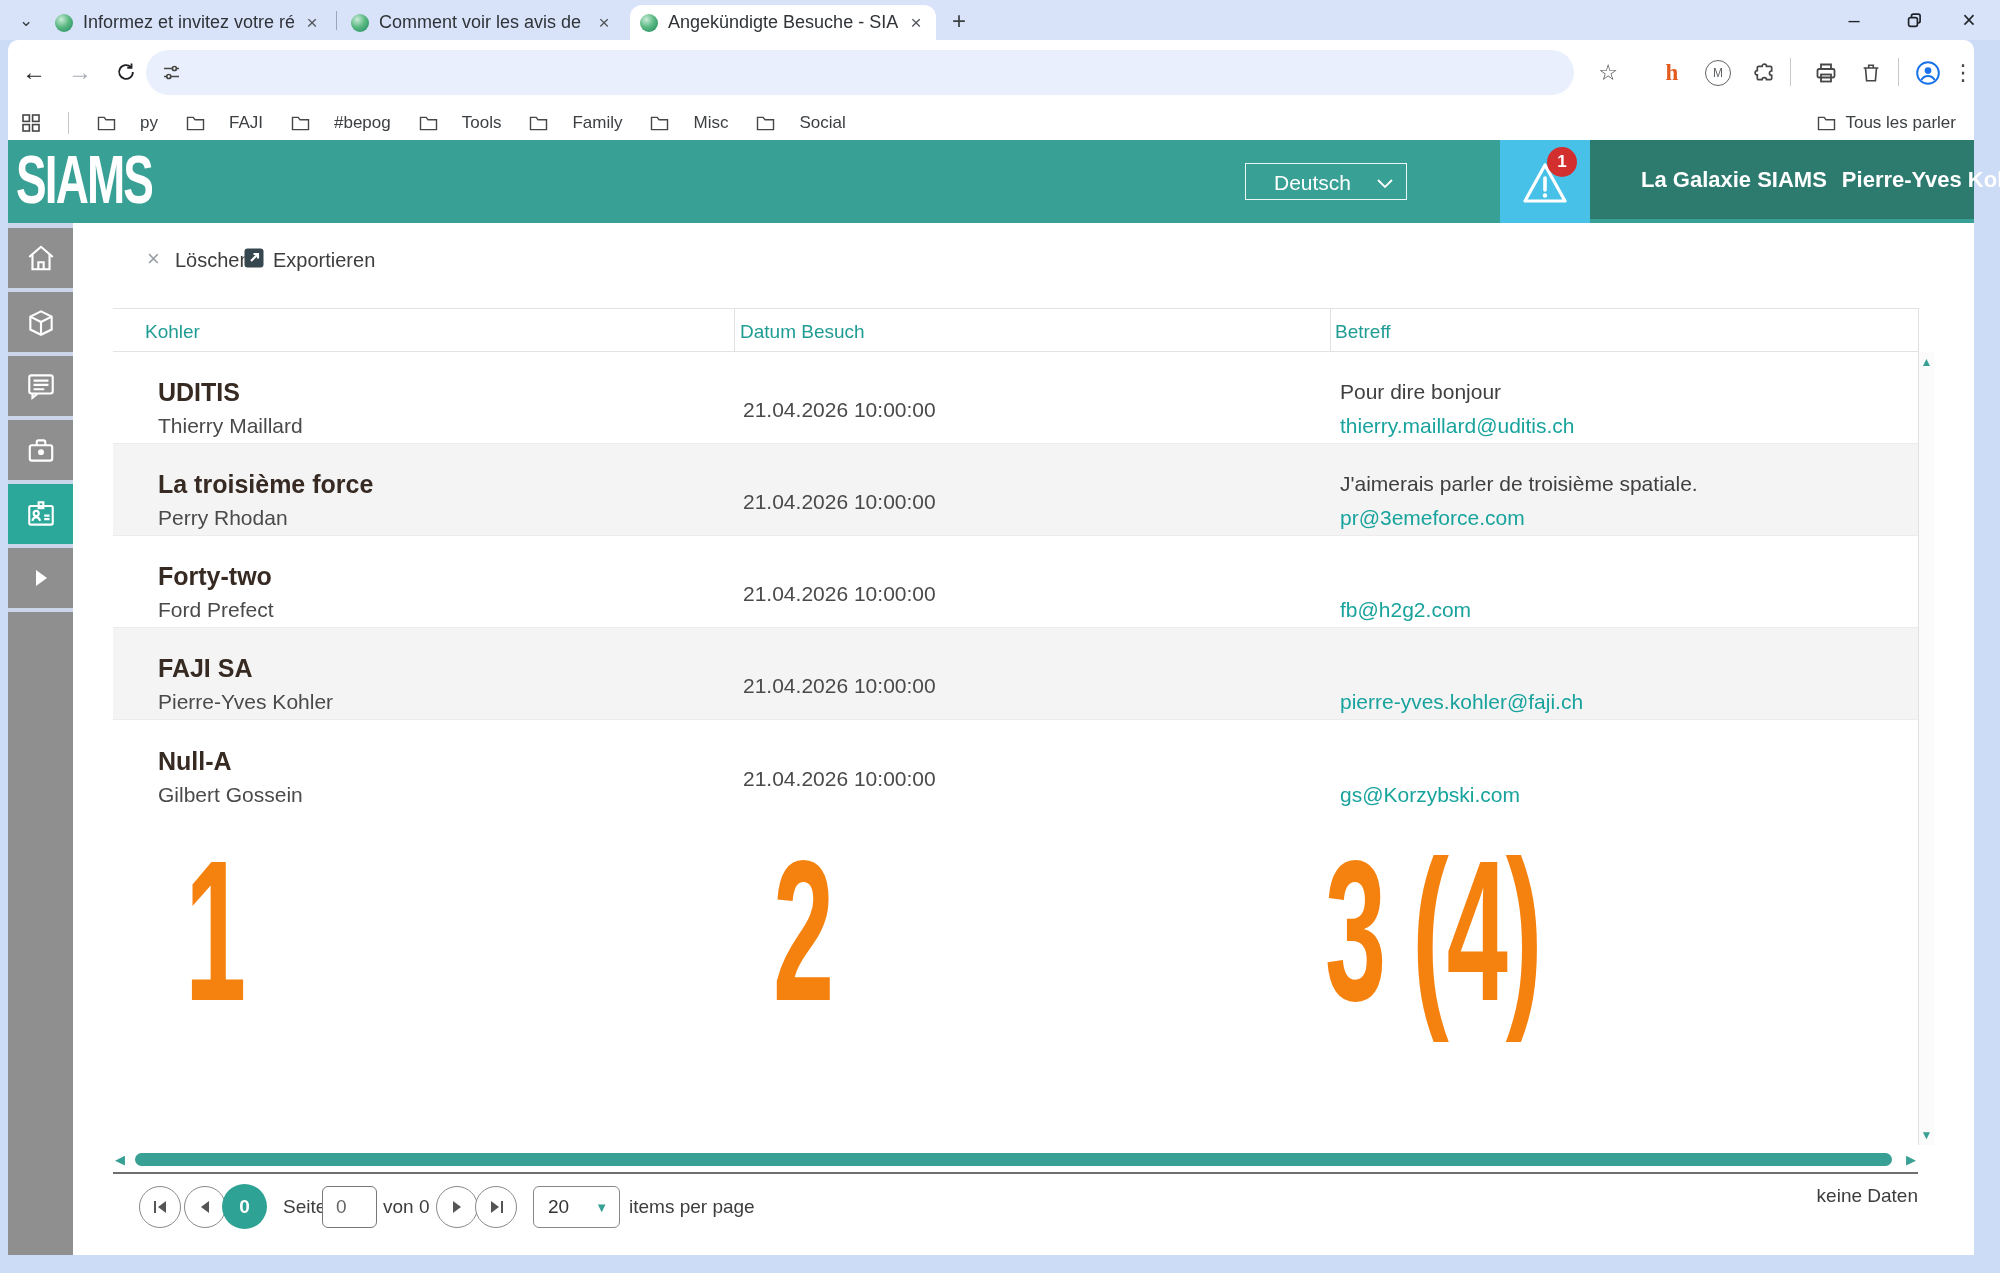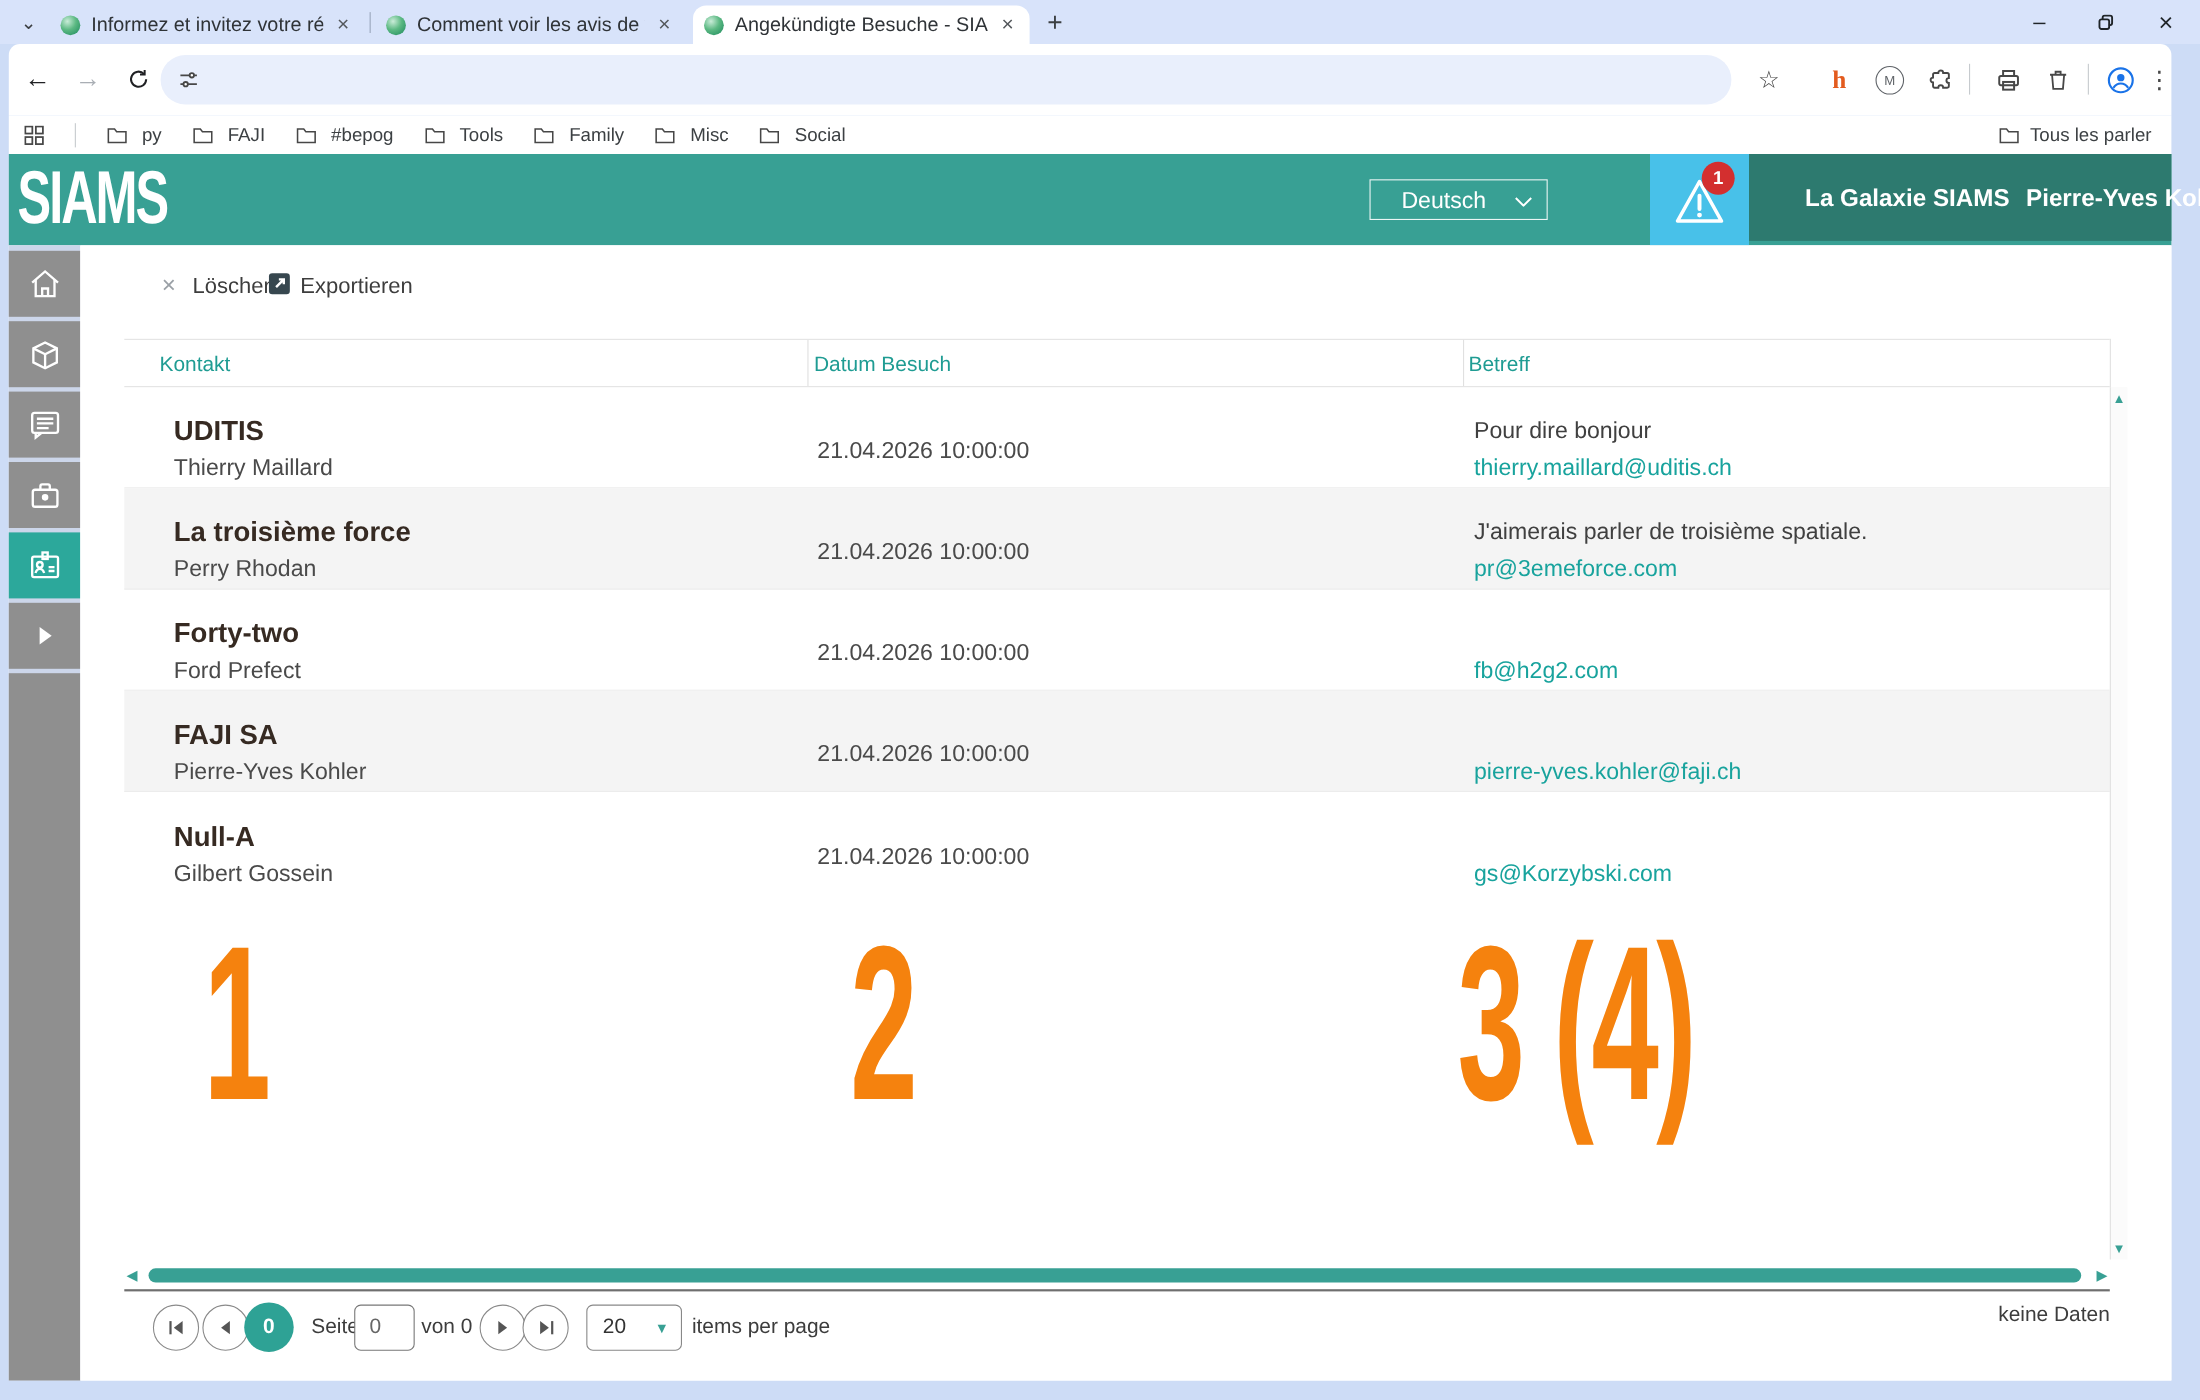--- a/index.html
+++ b/index.html
@@ -35,21 +35,21 @@
          justify-content:center;font-size:24px;color:#202124}
   .urlbar{position:absolute;left:138px;top:10px;width:1428px;height:45px;border-radius:23px;
           background:#e9effc;display:flex;align-items:center;padding-left:16px;box-sizing:border-box}
   .ric{position:absolute;top:18px;width:30px;height:30px;display:flex;align-items:center;
        justify-content:center;color:var(--ic)}
   .vsep{position:absolute;top:18px;width:1px;height:28px;background:#c6cace}
 
   
   #bookmarks-bar{position:absolute;left:8px;top:105px;width:1966px;height:35px;background:#fff}
   .bmleft{position:absolute;left:14px;top:0;height:35px;display:flex;align-items:center;gap:28px}
-  .bmitem{display:flex;align-items:center;gap:13px;font-size:17px;color:#3c4043}
+  .bmitem{display:flex;align-items:center;gap:24px;font-size:17px;color:#3c4043}
   .bmsep{width:1px;height:22px;background:#c6cace}
   .bmright{position:absolute;right:18px;top:0;height:35px;display:flex;align-items:center;gap:9px;
            font-size:17px;color:#3c4043}
 
   
   #app{position:absolute;left:8px;top:140px;width:1966px;height:1115px;background:#fff}
   #app-header{position:absolute;left:0;top:0;width:1966px;height:83px;background:var(--teal)}
   .logo{position:absolute;left:8px;top:6px;font-size:74px;font-weight:800;color:#fff;
         letter-spacing:-3px;transform:scale(.62,.92);transform-origin:left top;line-height:1}
   .langsel{position:absolute;left:1237px;top:23px;width:162px;height:37px;box-sizing:border-box;
@@ -351,21 +351,21 @@
     <span class="actlbl" style="left:102px">Löschen</span>
     <span class="expic">
       <svg width="22" height="22" viewBox="0 0 22 22">
         <rect x="1.5" y="1.5" width="19" height="19" rx="3" fill="#37474f"></rect>
         <path d="M8 14 L15 7 M10.5 7 H15 V11.5" fill="none" stroke="#fff" stroke-width="2.2"></path>
       </svg>
     </span>
     <span class="actlbl" style="left:200px">Exportieren</span>
 
     <div class="ghead">
-      <span class="gcol" style="left:32px">Kontakt</span>
+      <span class="gcol" style="left:32px">Kohler</span>
       <span class="gcol" style="left:627px">Datum Besuch</span>
       <span class="gcol" style="left:1222px">Betreff</span>
       <span class="gvline" style="left:621px"></span>
       <span class="gvline" style="left:1217px"></span>
     </div>
     <div class="hline-hdr"></div>
 
     <div class="grow" style="top:129px">
       <span class="co">UDITIS</span>
       <span class="ct">Thierry Maillard</span>

